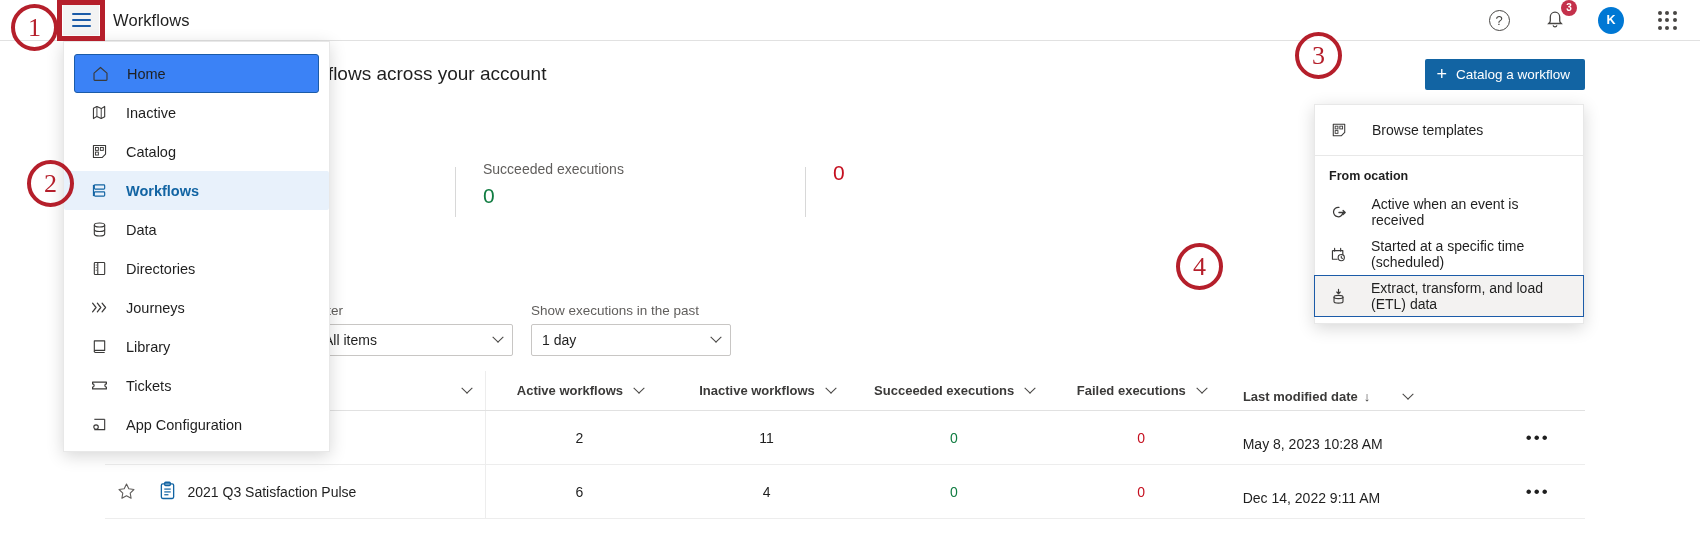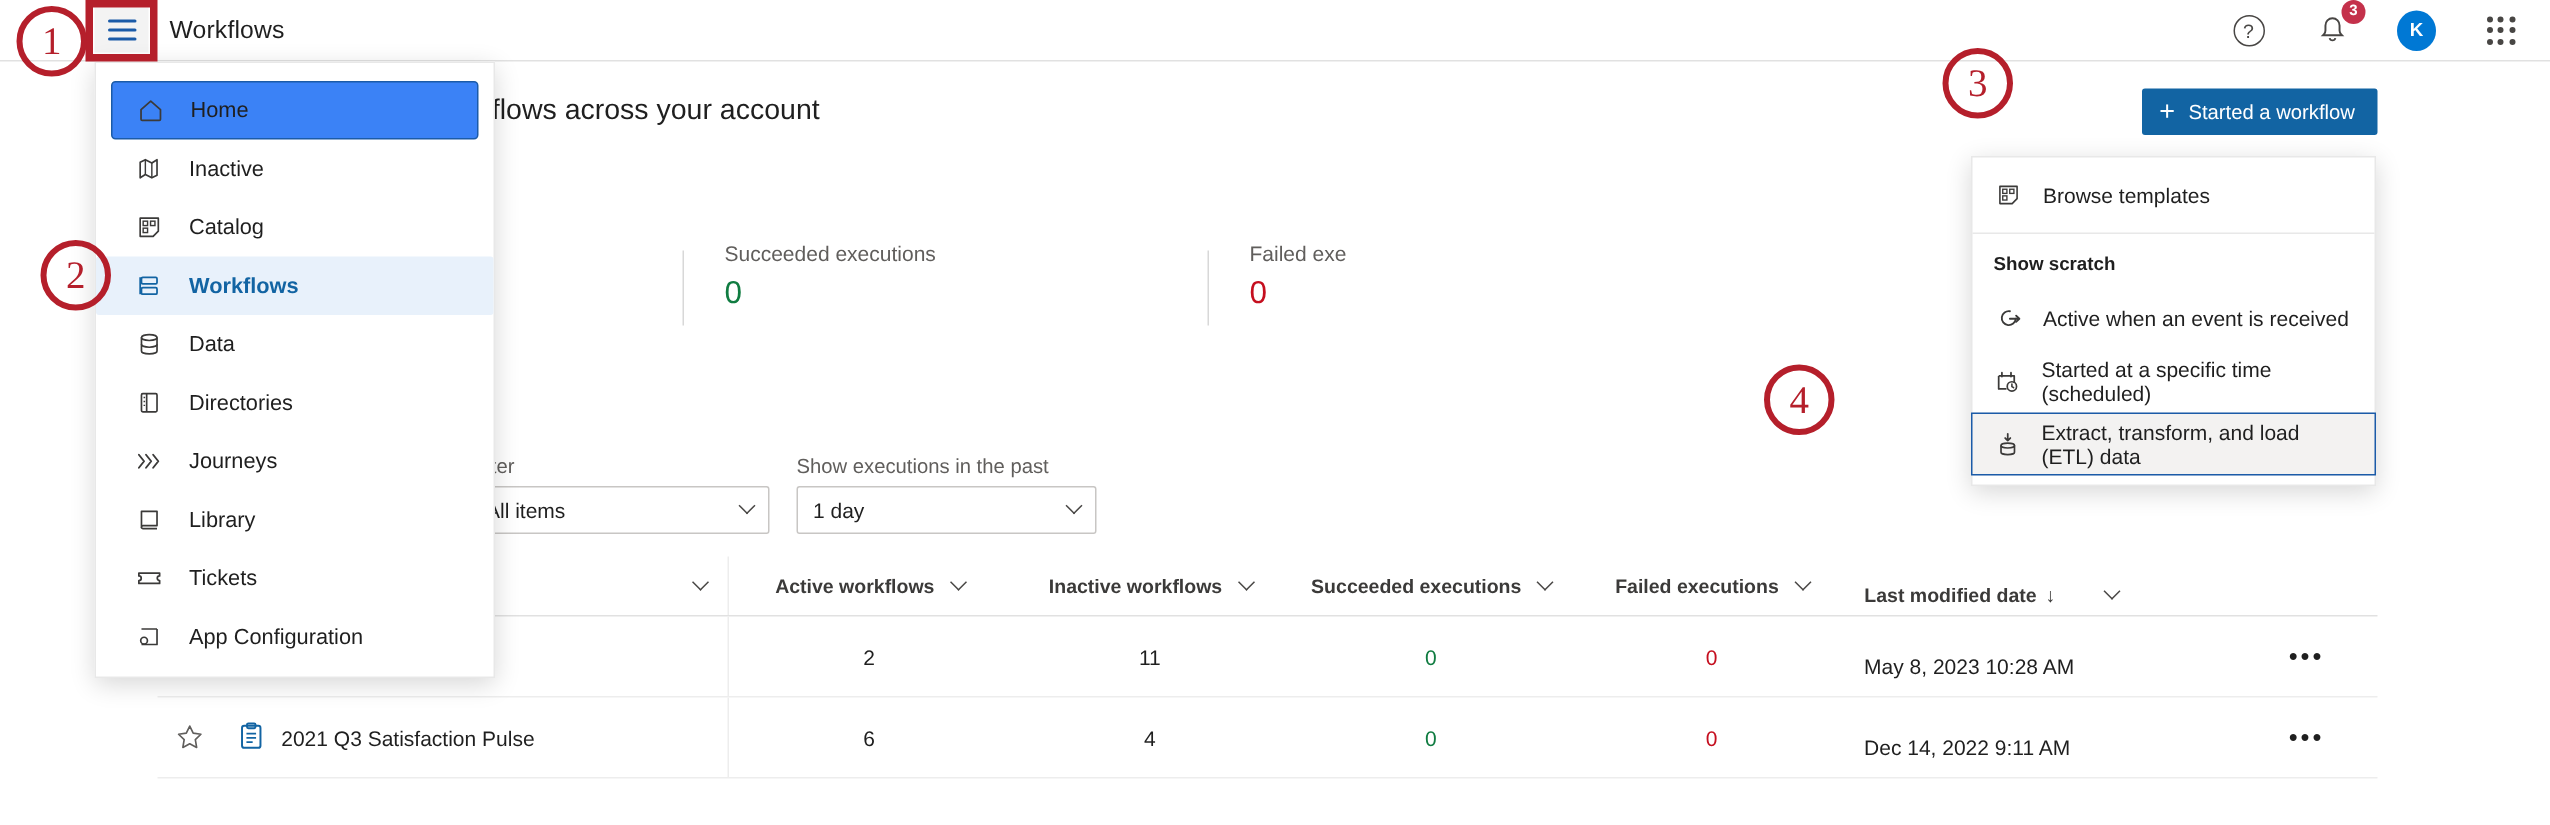--- a/index.html
+++ b/index.html
@@ -144,21 +144,21 @@
   .navicon { width: 22px; height: 22px; display:flex; align-items:center; justify-content:center; color:#3b3a39; }
   .navitem.active .navicon { color:#1264a3; }
 
   
   .dropdown {
     position: absolute; top: 104px; left: 1314px; width: 270px;
     background: #fff; border: 1px solid #e8e8e8;
     box-shadow: 0 4px 16px rgba(0,0,0,.16); z-index: 45; padding: 4px 0 6px 0;
   }
   .dd-item {
-    display: flex; align-items: center; gap: 13px; height: 42px;
+    display: flex; align-items: center; gap: 23px; height: 42px;
     padding: 0 14px; font-size: 14px; color:#1f1f1f; cursor: pointer;
   }
   .dd-item.highlight {
     background: #f3f2f1; border: 1.6px solid #1b5ba8; margin: 0 -1px;
   }
   .dd-sep { height: 1px; background: #e8e8e8; margin: 4px 0 0 0; }
   .dd-section {
     font-size: 12.5px; font-weight: 700; color: #1f1f1f; padding: 13px 14px 8px 14px;
   }
   .dd-icon { width: 20px; height:20px; display:flex; align-items:center; justify-content:center; color:#3b3a39; }
@@ -221,35 +221,34 @@
       </div>
     </div>
   </div>
 
   <div class="page">
 
     <div class="page-head">
       <div class="page-subtitle">ocation of automated workflows across your account</div>
       <button class="create-btn">
         <span class="plus">+</span>
-        <span>Started a workflow</span>
+        <span>Catalog a workflow</span>
       </button>
     </div>
 
     <div class="stats">
       <div class="stat" style="width:350px">
         <div class="stat-label">Inactive workflows</div>
         <div class="stat-value">52</div>
       </div>
       <div class="stat" style="width:350px">
         <div class="stat-label">Succeeded executions</div>
         <div class="stat-value green">0</div>
       </div>
       <div class="stat" style="width:350px">
-        <div class="stat-label">Failed exe</div>
         <div class="stat-value red">0</div>
       </div>
     </div>
 
     <div class="filters">
       <div class="field">
         <div class="field-label">&nbsp;</div>
         <div class="input-box"></div>
       </div>
       <div class="field">
@@ -473,21 +472,21 @@
             <rect x="6.3" y="6.3" width="3.4" height="3.4" fill="none" stroke="#3b3a39" stroke-width="1.1"></rect>
             <rect x="12" y="6.3" width="3.4" height="3.4" fill="none" stroke="#3b3a39" stroke-width="1.1"></rect>
             <rect x="6.3" y="11.7" width="3.4" height="3.4" fill="none" stroke="#3b3a39" stroke-width="1.1"></rect>
           </svg>
       </span>
       <span>Browse templates</span>
     </div>
 
     <div class="dd-sep"></div>
 
-    <div class="dd-section">Show scratch</div>
+    <div class="dd-section">From ocation</div>
 
     <div class="dd-item">
       <span class="dd-icon">
         <svg width="19" height="19" viewBox="0 0 22 22">
             <path d="M11.5 5.2A5.4 5.4 0 1 0 16 11" fill="none" stroke="#3b3a39" stroke-width="1.45" stroke-linecap="round"></path>
             <path d="M11.5 11h7m-2.2-2.4L18.8 11l-2.5 2.4" fill="none" stroke="#3b3a39" stroke-width="1.45" stroke-linecap="round" stroke-linejoin="round"></path>
           </svg>
       </span>
       <span>Active when an event is received</span>
     </div>

